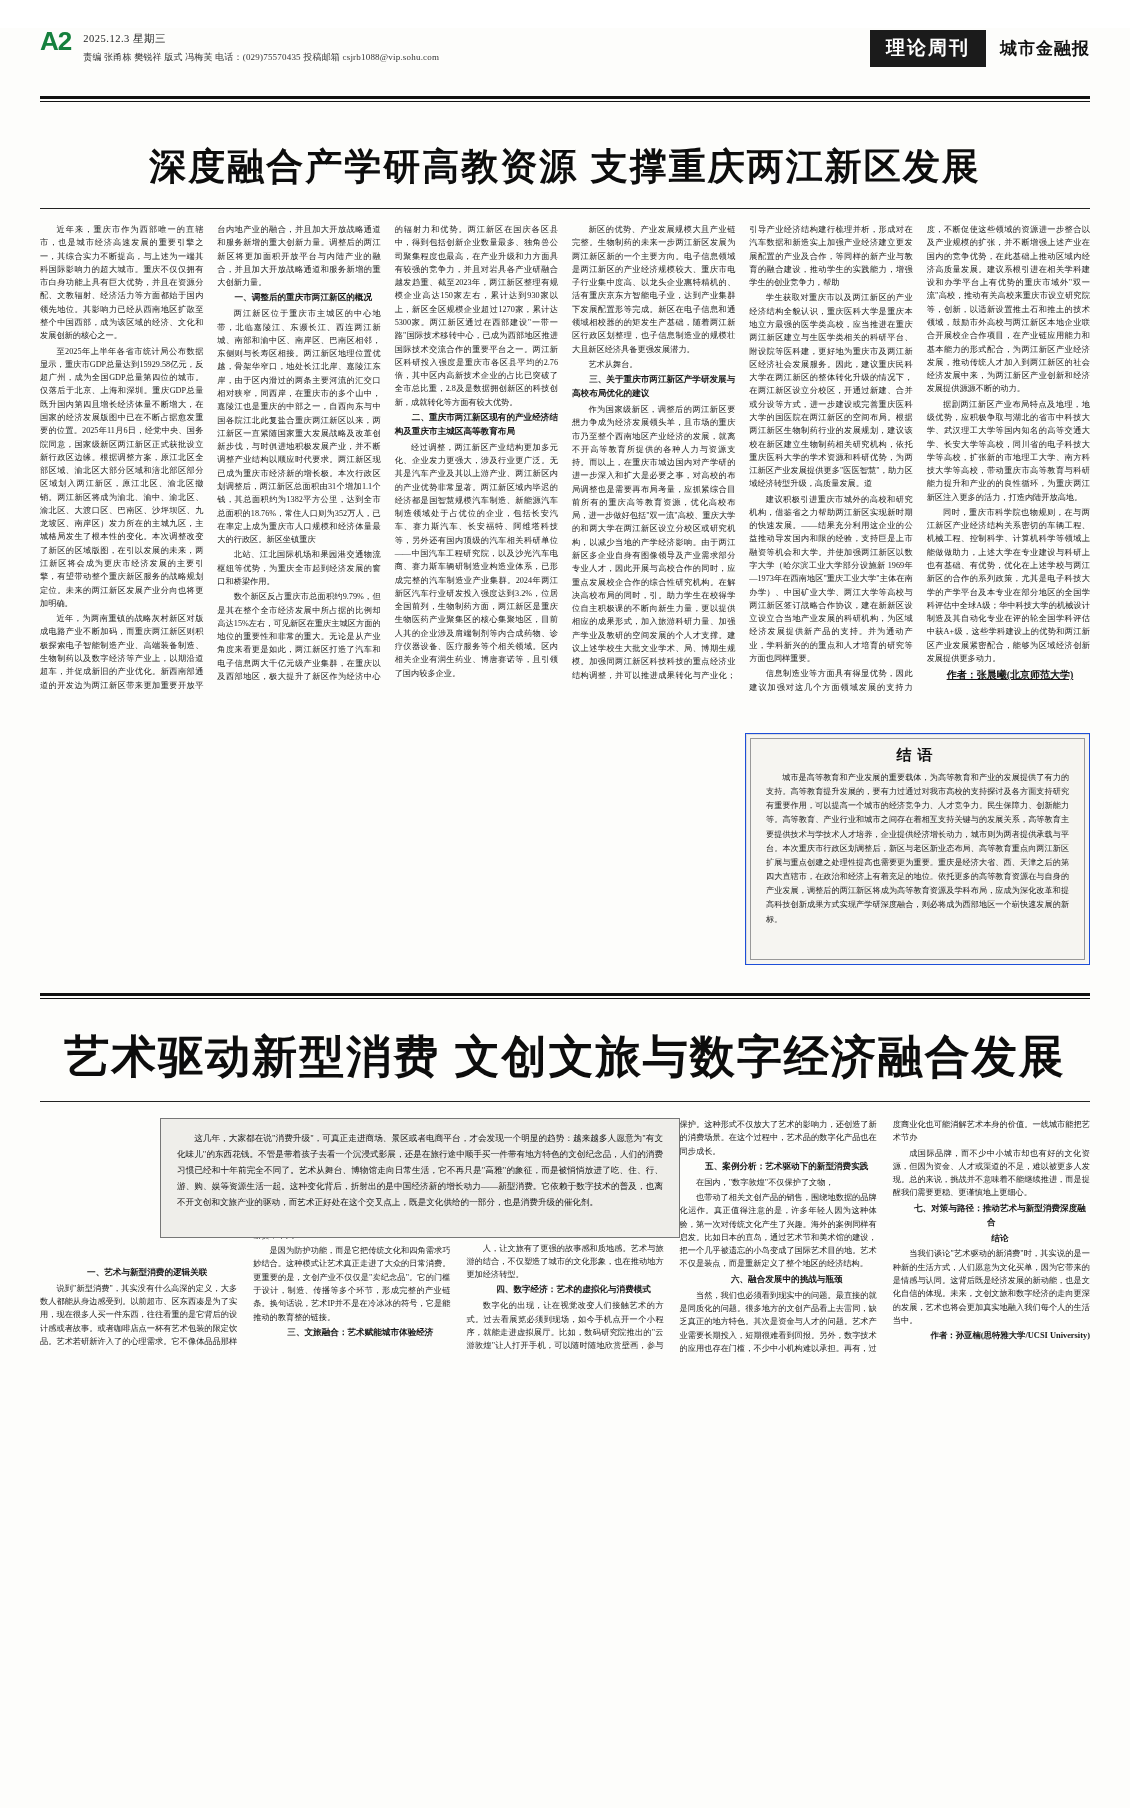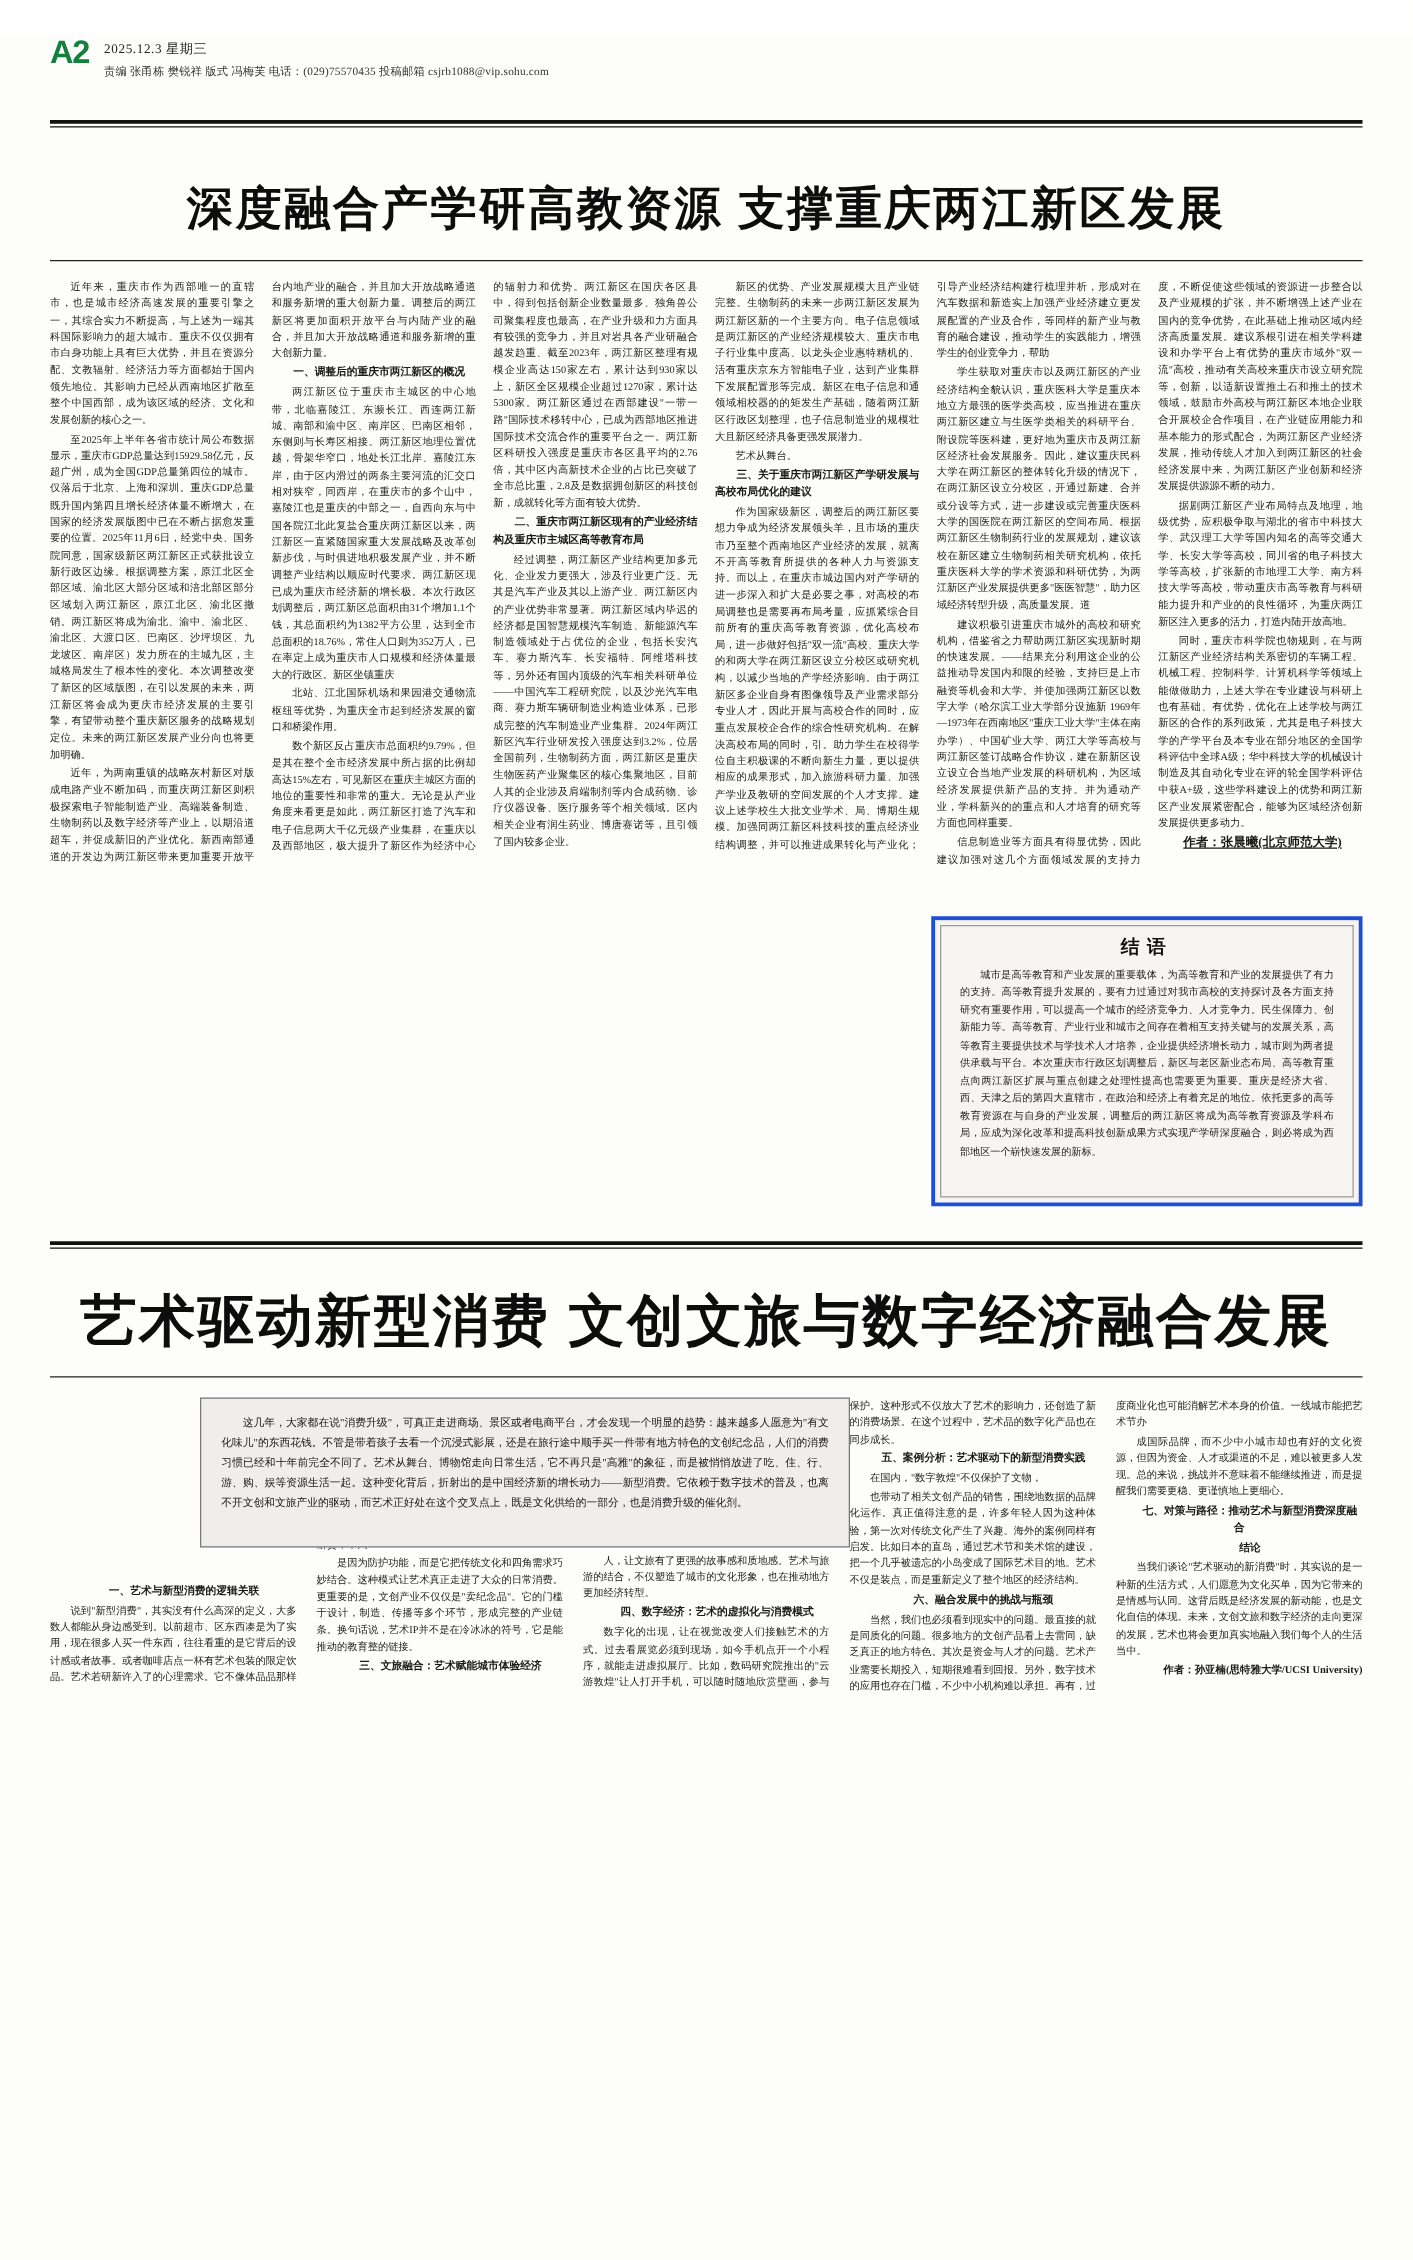--- a/index.html
+++ b/index.html
@@ -135,21 +135,21 @@
     text-decoration: underline;
   }
 
   
   .conclusion-box {
     position: absolute;
     right: 0;
     bottom: 18px;
     width: 345px;
     height: 232px;
-    border: 3px solid #1d4ed8;
+    border: 1px solid #1d4ed8;
     background: #f6f5f1;
     box-sizing: border-box;
     padding: 10px 14px 10px 14px;
     box-shadow: 1px 1px 0 #ddd inset;
   }
   .conclusion-box:before {
     content: "";
     position: absolute;
     left: 4px; top: 4px; right: 4px; bottom: 4px;
     border: 1px solid #999;
@@ -252,20 +252,24 @@
 </head>
 <body>
 
 <div class="page">
 
   <div class="masthead">
     <div class="page-num">A2</div>
     <div class="masthead-mid">
       <div class="masthead-date">2025.12.3 星期三</div>
       <div class="masthead-credits">责编 张甬栋  樊锐祥   版式 冯梅芙  电话：(029)75570435   投稿邮箱 csjrb1088@vip.sohu.com</div>
+    </div>
+    <div class="masthead-right">
+      <div class="weekly-badge">理论周刊</div>
+      <div class="paper-name">城市金融报</div>
     </div>
   </div>
   <div class="rule-thick"></div>
   <div class="rule-thin"></div>
 
   <div class="headline">深度融合产学研高教资源  支撑重庆两江新区发展</div>
   <div class="headline-rule"></div>
 
   <div class="art1">
     <div class="cols6">

